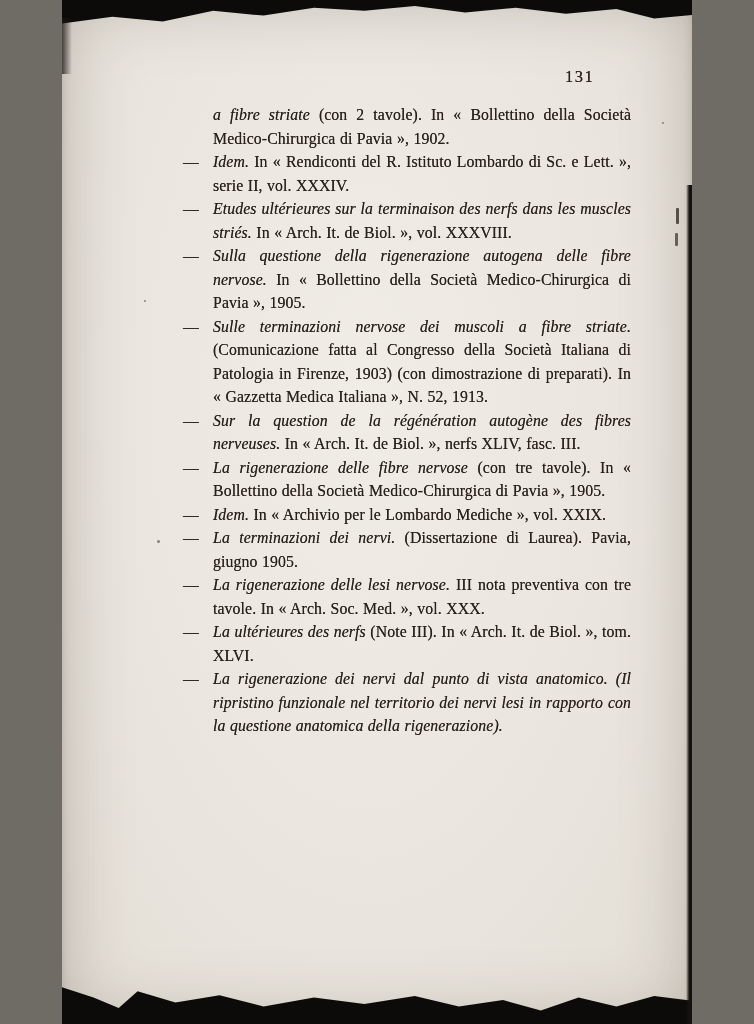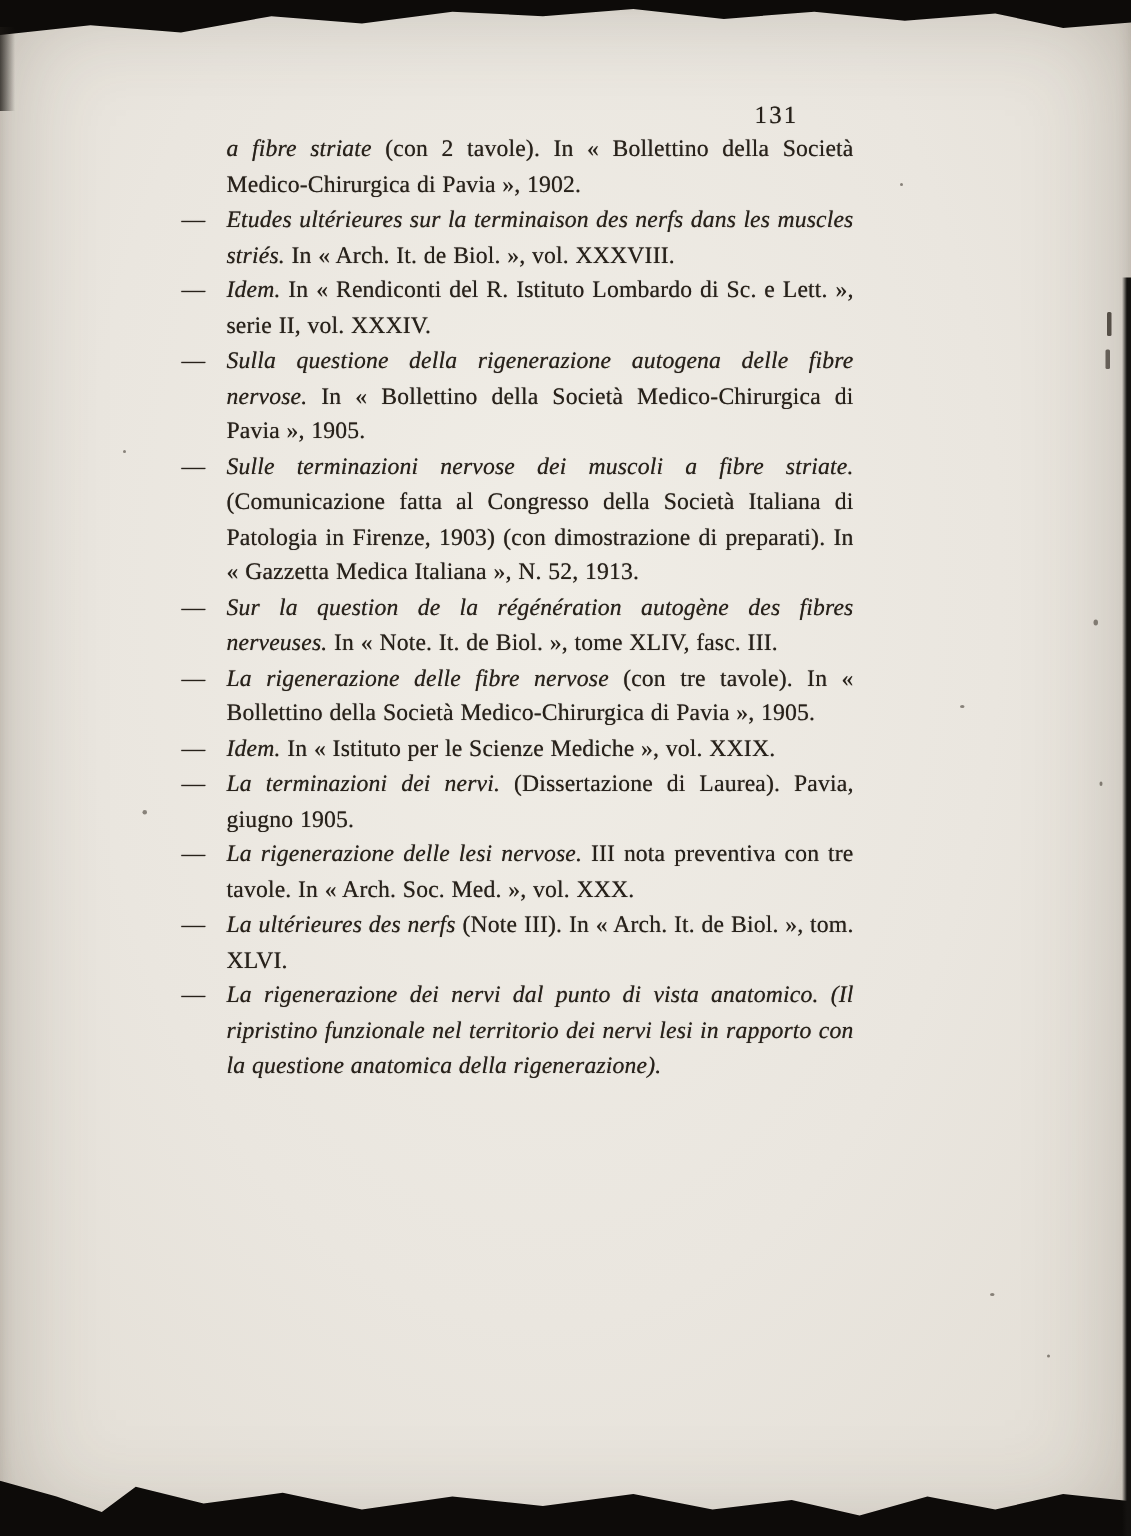--- a/index.html
+++ b/index.html
@@ -4,21 +4,21 @@
 <title>Scanned book page</title>
 <style>
   * { margin: 0; padding: 0; box-sizing: border-box; }
   html, body { background: #6f6c66; }
   body {
     font-family: "Liberation Serif", "DejaVu Serif", serif;
   }
 
   .scan-page {
     position: relative;
-    width: 754px;
+    width: 630px;
     height: 1024px;
     margin: 0 auto;
     overflow: hidden;
     background:
       radial-gradient(ellipse at 48% 38%, var(--paper, #f0ede6) 0%, #eae6df 55%, #e2ddd4 100%);
     box-shadow: inset 0 0 70px rgba(70, 58, 44, 0.28), inset 0 0 10px rgba(70, 58, 44, 0.18);
   }
 
   
   .edge-top {
@@ -60,21 +60,21 @@
     position: absolute;
     left: 503px; top: 67px;
     font-size: 16.5px;
     letter-spacing: 1.5px;
     color: var(--ink, #27211a);
     text-shadow: 0 0 0.5px rgba(40,34,27,0.8);
   }
 
   .text-block {
     position: absolute;
-    left: 121px; top: 88px; width: 448px;
+    left: 121px; top: 103px; width: 448px;
     color: var(--ink, #27211a);
     font-size: 15.8px;
     line-height: 23.5px;
     text-align: justify;
     letter-spacing: 0.1px;
     word-spacing: 0.4px;
     text-shadow: 0 0 0.5px rgba(40,34,27,0.75);
   }
 
   .entry {
@@ -109,33 +109,33 @@
   <div class="speck s5"></div>
   <div class="speck s6"></div>
   <div class="speck s7"></div>
   <div class="speck s8"></div>
 
   <div class="page-number">131</div>
 
   <div class="text-block">
   <p class="entry"><span class="dash"></span><span class="title">a fibre striate</span> <span class="rest">(con 2 tavole). In « Bollettino della Società Medico-Chirurgica di Pavia », 1902.</span></p>
 
+  <p class="entry"><span class="dash">—</span><span class="title">Idem.</span> <span class="rest">In « Rendiconti del R. Istituto Lombardo di Sc. e Lett. », serie II, vol. XXXIV.</span></p>
+
   <p class="entry"><span class="dash">—</span><span class="title">Etudes ultérieures sur la terminaison des nerfs dans les muscles striés.</span> <span class="rest">In « Arch. It. de Biol. », vol. XXXVIII.</span></p>
-
-  <p class="entry"><span class="dash">—</span><span class="title">Idem.</span> <span class="rest">In « Rendiconti del R. Istituto Lombardo di Sc. e Lett. », serie II, vol. XXXIV.</span></p>
 
   <p class="entry"><span class="dash">—</span><span class="title">Sulla questione della rigenerazione autogena delle fibre nervose.</span> <span class="rest">In « Bollettino della Società Medico-Chirurgica di Pavia », 1905.</span></p>
 
   <p class="entry"><span class="dash">—</span><span class="title">Sulle terminazioni nervose dei muscoli a fibre striate.</span> <span class="rest">(Comunicazione fatta al Congresso della Società Italiana di Patologia in Firenze, 1903) (con dimostrazione di preparati). In « Gazzetta Medica Italiana », N. 52, 1913.</span></p>
 
-  <p class="entry"><span class="dash">—</span><span class="title">Sur la question de la régénération autogène des fibres nerveuses.</span> <span class="rest">In « Note. It. de Biol. », tome XLIV, fasc. III.</span></p>
+  <p class="entry"><span class="dash">—</span><span class="title">Sur la question de la régénération autogène des fibres nerveuses.</span> <span class="rest">In « Arch. It. de Biol. », nerfs XLIV, fasc. III.</span></p>
 
   <p class="entry"><span class="dash">—</span><span class="title">La rigenerazione delle fibre nervose</span> <span class="rest">(con tre tavole). In « Bollettino della Società Medico-Chirurgica di Pavia », 1905.</span></p>
 
-  <p class="entry"><span class="dash">—</span><span class="title">Idem.</span> <span class="rest">In « Istituto per le Scienze Mediche », vol. XXIX.</span></p>
+  <p class="entry"><span class="dash">—</span><span class="title">Idem.</span> <span class="rest">In « Archivio per le Lombardo Mediche », vol. XXIX.</span></p>
 
 
   <p class="entry"><span class="dash">—</span><span class="title">La terminazioni dei nervi.</span> <span class="rest">(Dissertazione di Laurea). Pavia, giugno 1905.</span></p>
 
   <p class="entry"><span class="dash">—</span><span class="title">La rigenerazione delle lesi nervose.</span> <span class="rest">III nota preventiva con tre tavole. In « Arch. Soc. Med. », vol. XXX.</span></p>
 
 
   <p class="entry"><span class="dash">—</span><span class="title">La ultérieures des nerfs</span> <span class="rest">(Note III). In « Arch. It. de Biol. », tom. XLVI.</span></p>
 
   <p class="entry"><span class="dash">—</span><span class="title">La rigenerazione dei nervi dal punto di vista anatomico. (Il ripristino funzionale nel territorio dei nervi lesi in rapporto con la questione anatomica della rigenerazione).</span> <span class="rest"></span></p>

